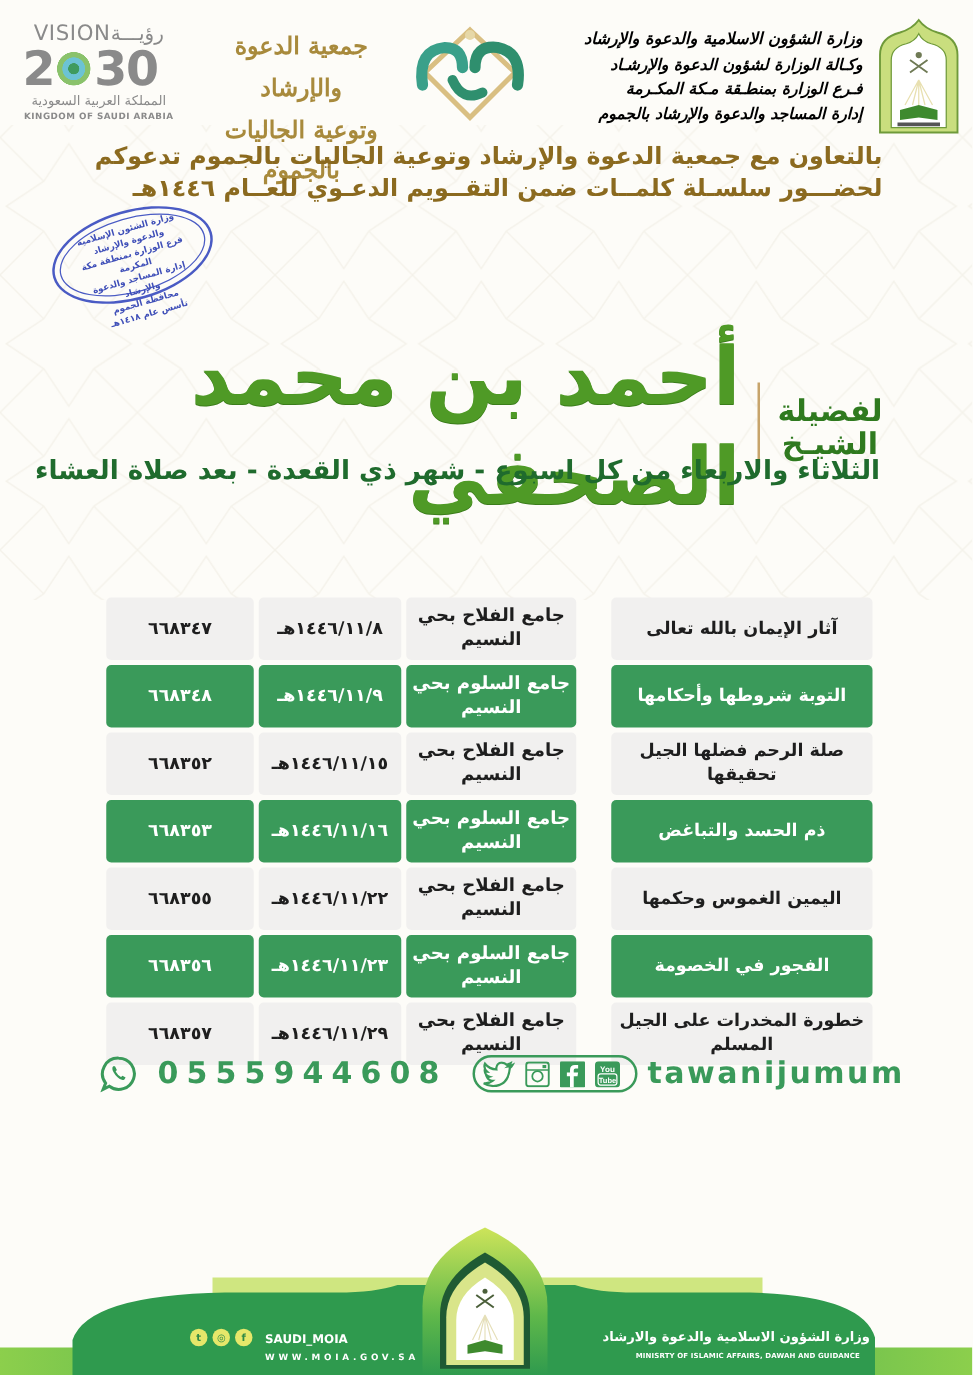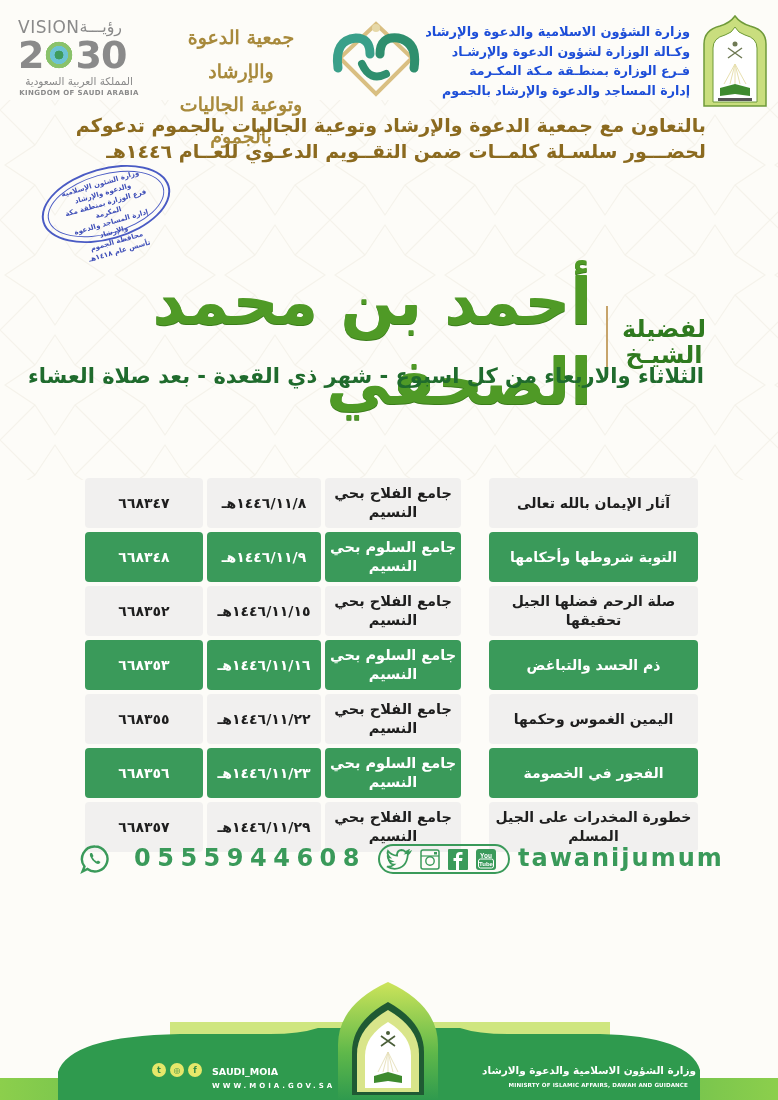--- a/index.html
+++ b/index.html
@@ -12,32 +12,32 @@
   .pattern {
     position: absolute; inset: 0; pointer-events: none; opacity: 0.35;
   }
 
   
   .header { position: absolute; top: 0; left: 0; width: 778px; height: 110px; }
   .ministry-block { position: absolute; right: 8px; top: 14px; display: flex; align-items: center; direction: rtl; }
   .ministry-emblem { width: 70px; height: 94px; margin-left: 10px; }
   .ministry-lines { direction: rtl; text-align: right; }
   .ministry-lines div {
-    color: #1d4ed8; font-weight: bold; font-size: 12.6px; line-height: 19.5px; white-space: nowrap;
+    color: #000000; font-weight: bold; font-size: 12.6px; line-height: 19.5px; white-space: nowrap; font-style: italic;
   }
   .ministry-lines div.l1 { font-size: 13px; }
   .rowa-logo { position: absolute; left: 330px; top: 18px; width: 92px; height: 82px; }
   .assoc-calligraphy {
     position: absolute; left: 152px; top: 20px; width: 178px; height: 72px; direction: rtl; text-align: center;
     color: #a88a3c; font-family: "DejaVu Serif", serif; font-weight: bold;
   }
   .assoc-calligraphy .c1 { font-size: 19px; line-height: 34px; letter-spacing: -0.3px; }
   .assoc-calligraphy .c2 { font-size: 19px; line-height: 32px; }
   .vision { position: absolute; left: 18px; top: 18px; width: 122px; color: #8a8a8a; }
-  .vision .v-top { display: flex; justify-content: flex-start; align-items: flex-end; font-size: 17px; letter-spacing: 0.5px; line-height: 18px; }
+  .vision .v-top { display: flex; justify-content: center; align-items: flex-end; font-size: 17px; letter-spacing: 0.5px; line-height: 18px; }
   .vision .v-top .ar { font-size: 16px; }
   .vision .v-year { font-size: 38px; font-weight: bold; line-height: 38px; letter-spacing: -1px; display: flex; align-items: center; }
   .vision .v-year .dot {
     display: inline-block; width: 30px; height: 30px; border-radius: 50%; margin: 0 1px;
     background: radial-gradient(circle, #3f9b5e 0 20%, #6cc3d4 22% 42%, #8ac26b 44% 62%, transparent 64%);
   }
   .vision .v-ar { direction: rtl; text-align: center; font-size: 10.5px; line-height: 13px; margin-top: 1px; }
   .vision .v-en { font-size: 7px; letter-spacing: 0.4px; text-align: center; line-height: 10px; font-weight: bold; }
 
   
@@ -87,21 +87,20 @@
   .c-code  { width: 118px; }
   .lrow.light .cell { background: #f1f0ef; color: #1e1e1e; }
   .lrow.dark .cell { background: #3a9a5a; color: #ffffff; }
 
   
   .contact { position: absolute; top: 842px; left: 80px; width: 620px; height: 34px; }
   .wa-icon { position: absolute; left: 0; top: 2px; width: 30px; height: 30px; }
   .phone {
     position: absolute; left: 46px; top: 0; color: #3a9a5a; font-weight: bold; font-size: 24px; letter-spacing: 6.5px;
     line-height: 32px;
-    margin-left: 8px;
   }
   .social-pill {
     position: absolute; left: 298px; top: 2px; width: 132px; height: 30px; border: 2.5px solid #3a9a5a; border-radius: 16px;
   }
   .social-pill .si { position: absolute; top: 3px; height: 21px; }
   .handle {
     position: absolute; left: 438px; top: 0; color: #3a9a5a; font-weight: bold; font-size: 24px; letter-spacing: 2px;
     line-height: 32px;
   }
 

